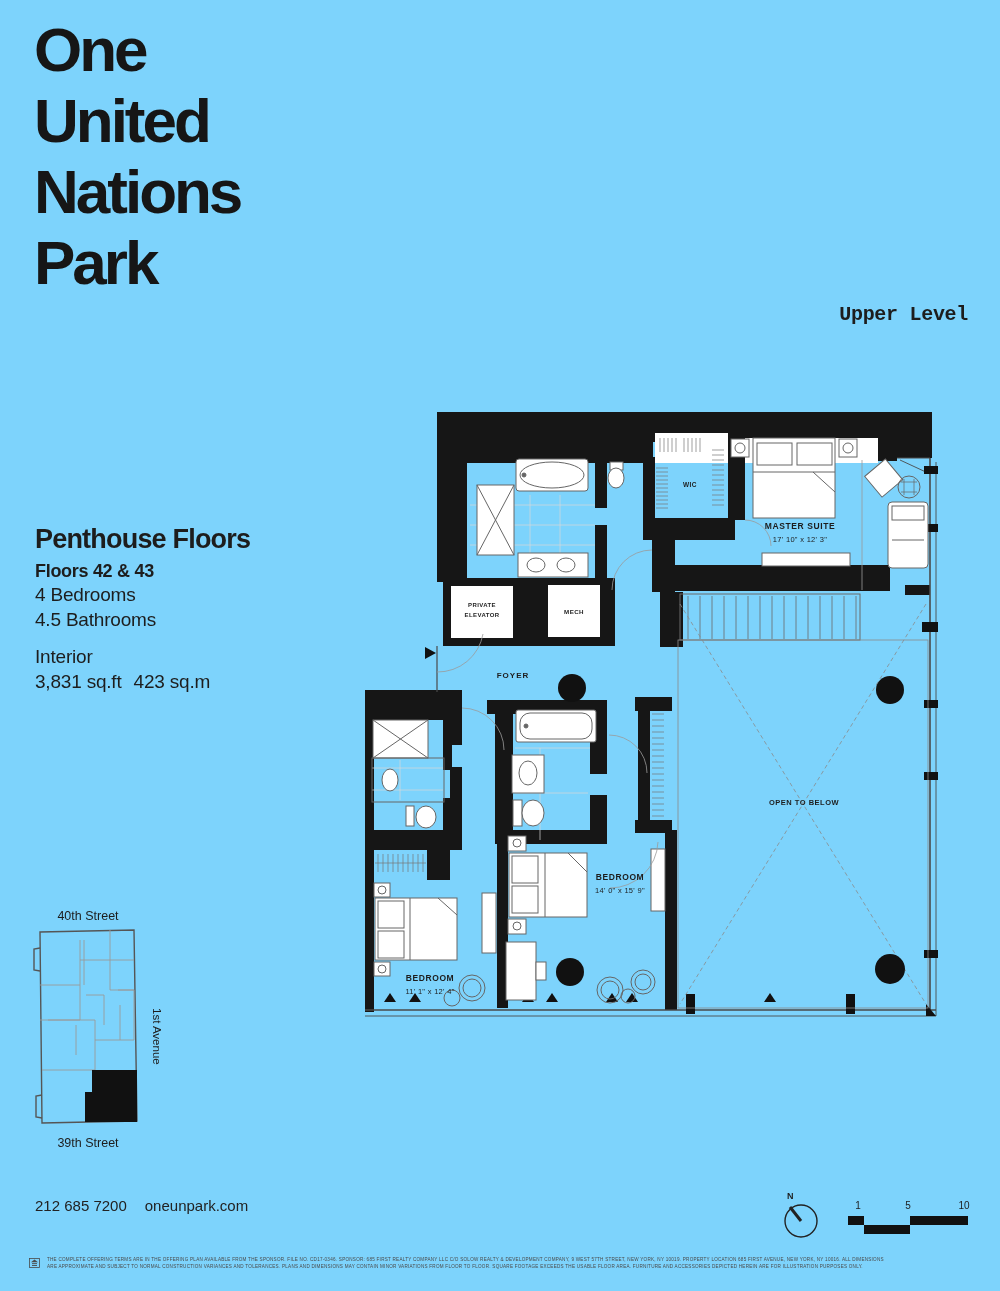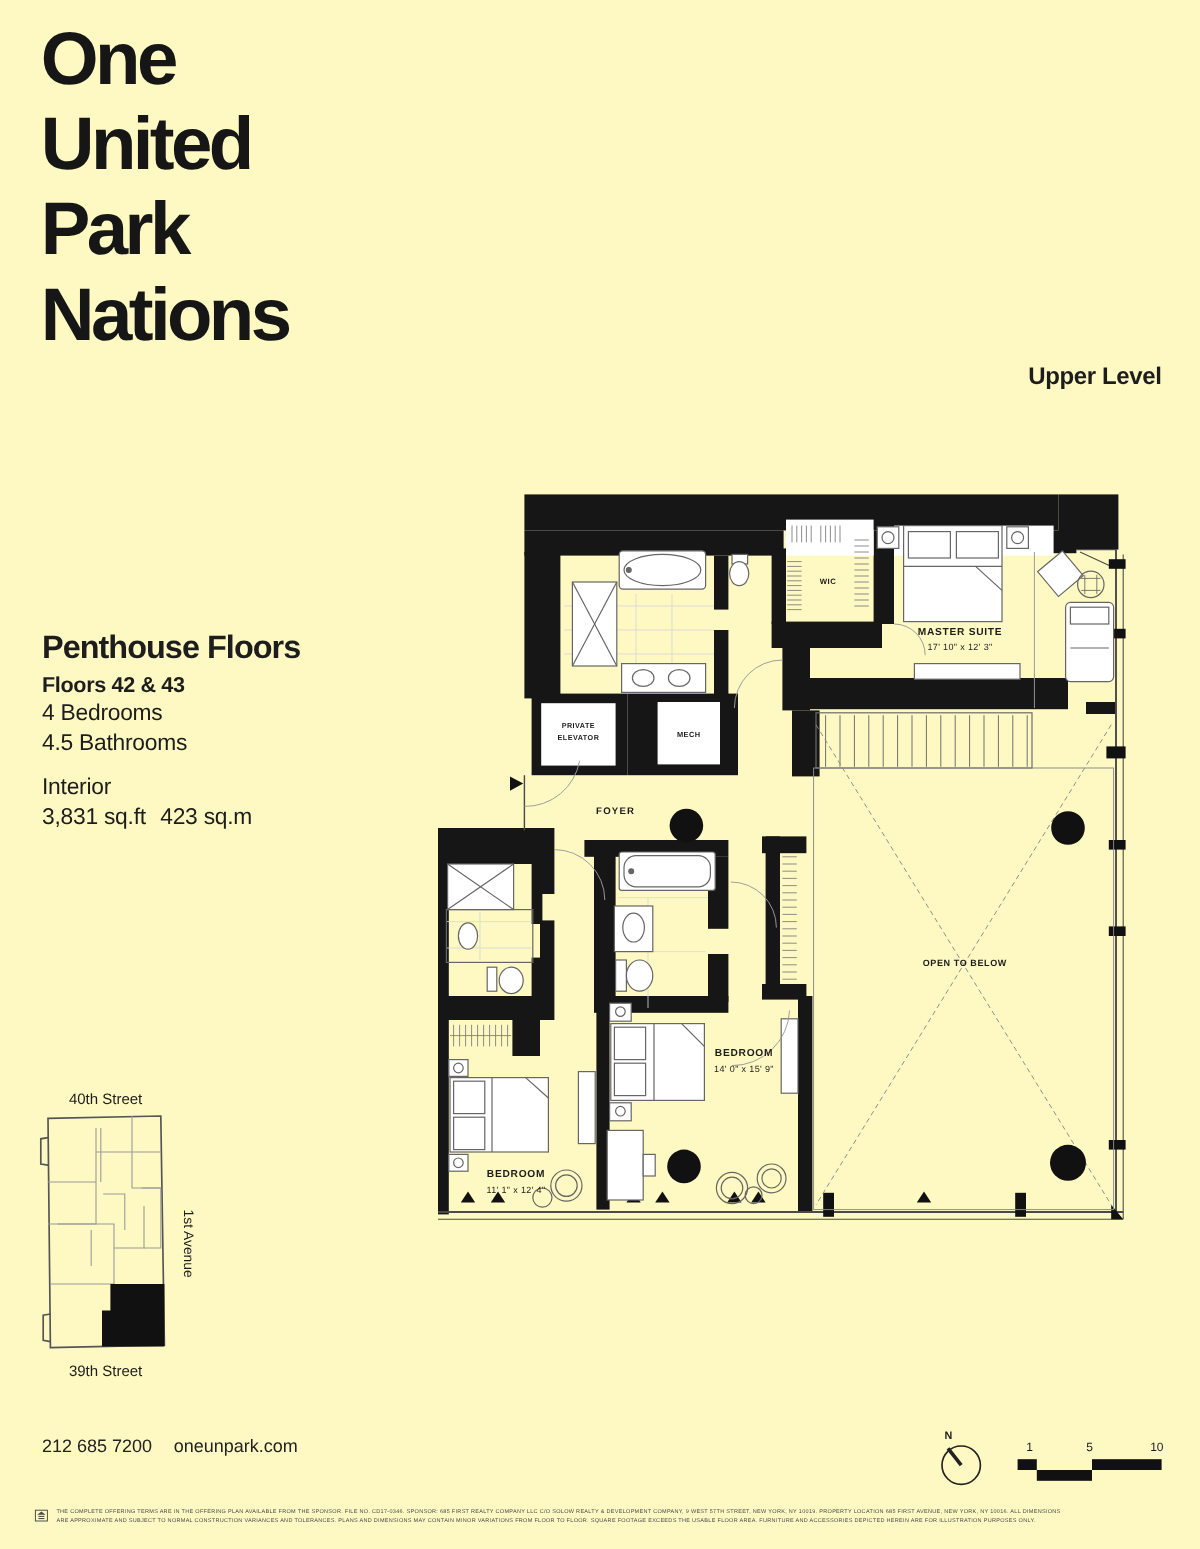--- a/index.html
+++ b/index.html
@@ -1,20 +1,20 @@
 <!DOCTYPE html>
 <html><head>
 <meta charset="utf-8">
 <style>
   html,body{margin:0;padding:0;background:#e8e8e8;}
-  .page{position:relative;width:1000px;height:1291px;background:#fef9c3;margin:0 auto;
+  .page{position:relative;width:1000px;height:1291px;background:#7dd3fc;margin:0 auto;
         font-family:"Liberation Sans", sans-serif;color:#1d1d1d;overflow:hidden;}
   .abs{position:absolute;}
   .logo{left:34px;top:14px;font-size:62px;font-weight:bold;line-height:71px;letter-spacing:-3px;color:#161616;}
-  .level{right:32px;top:303px;font-size:20px;font-weight:bold;letter-spacing:-0.3px;}
+  .level{right:32px;top:303px;font-size:20px;font-weight:bold;letter-spacing:-0.3px;font-family:Liberation Mono, monospace;}
   .resblock{left:35px;top:524px;}
   .res-name{font-size:27px;font-weight:bold;letter-spacing:-0.8px;line-height:31px;}
   .res-floors{font-size:18px;font-weight:bold;letter-spacing:-0.3px;margin-top:6px;}
   .res-line{font-size:19px;line-height:25px;letter-spacing:-0.2px;}
   .gap38{}
   .gap26{margin-top:12px;}
   .footer{left:35px;top:1194px;font-size:15px;line-height:23px;color:#222;}
   .legal{left:28px;top:1257px;width:950px;font-size:4.6px;line-height:6.5px;color:#4a4a4a;letter-spacing:0.25px;display:flex;gap:6px;align-items:flex-start;}
   .legal-text{flex:1;}
   svg text{font-family:"Liberation Sans", sans-serif;fill:#1d1d1d;}
@@ -22,22 +22,22 @@
   .sq-gap{display:inline-block;width:12px;}
 </style>
 </head>
 <body>
 
 <div class="page">
 
   <div class="abs logo">
     <div>One</div>
     <div>United</div>
+    <div>Nations</div>
     <div>Park</div>
-    <div>Nations</div>
   </div>
 
   <div class="abs level">Upper Level</div>
 
   <div class="abs resblock">
     <div class="res-name">Penthouse Floors</div>
     <div class="res-floors">Floors 42 &amp; 43</div>
     <div class="res-line gap38">4 Bedrooms</div>
     <div class="res-line">4.5 Bathrooms</div>
     <div class="res-line gap26">Interior</div>

